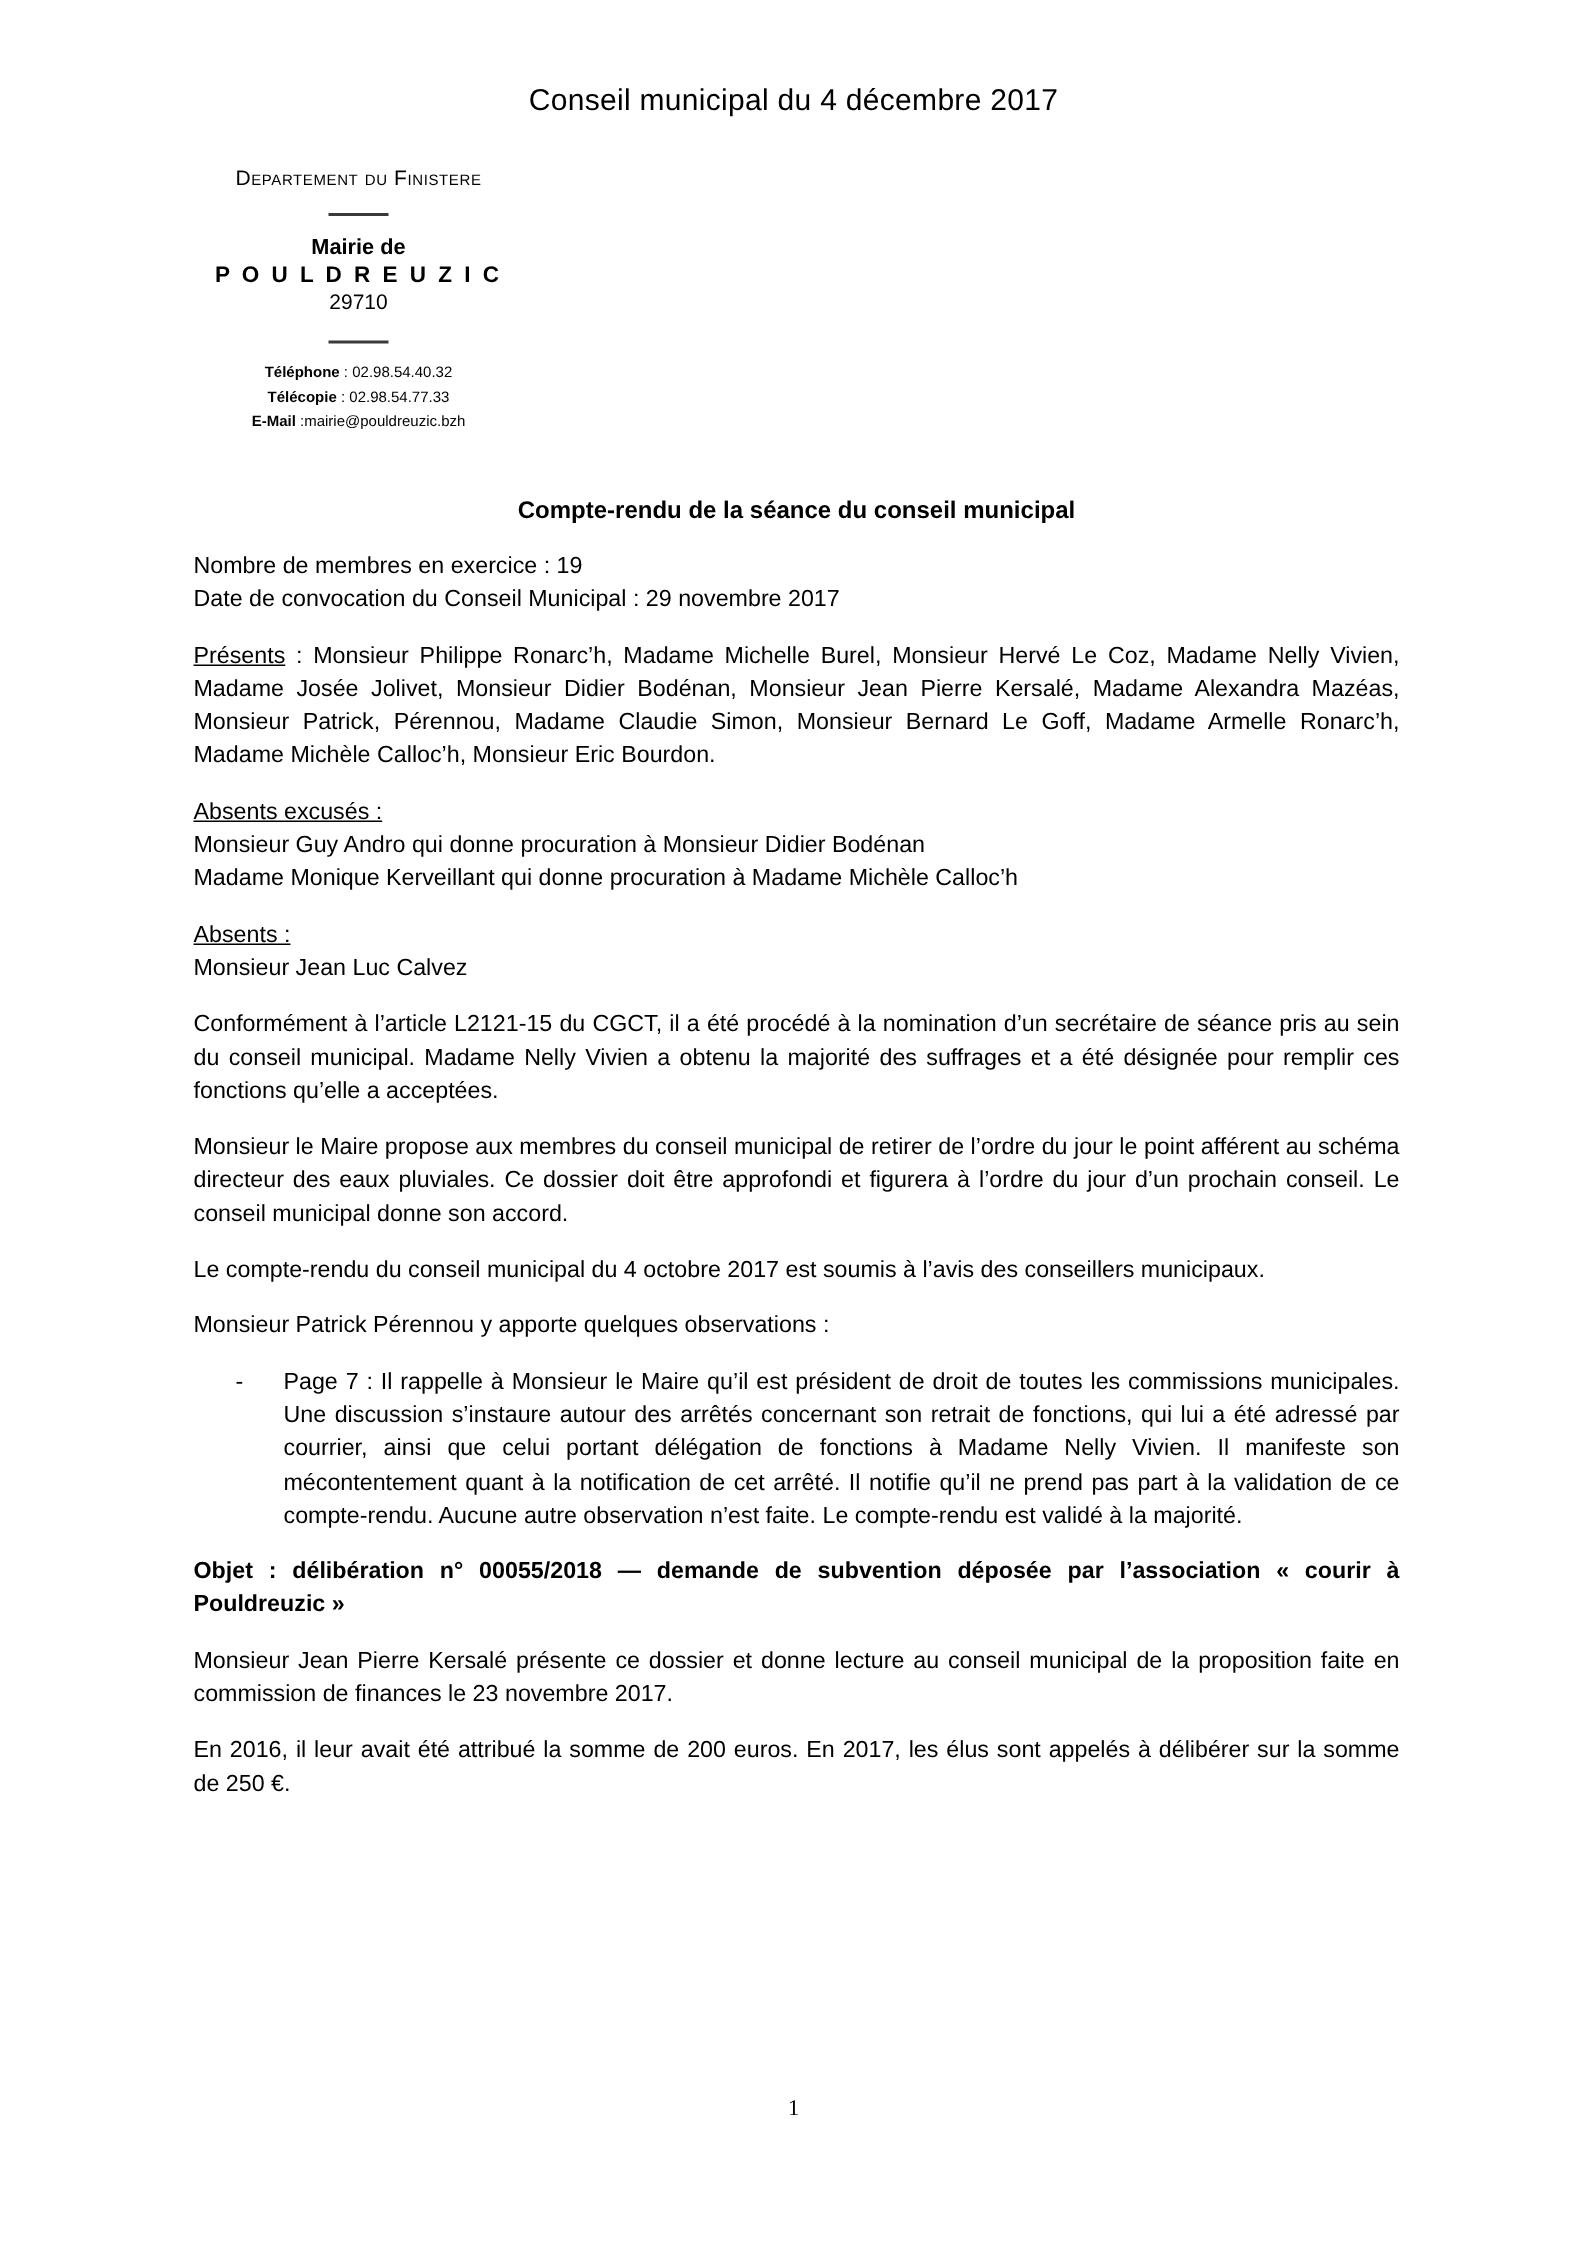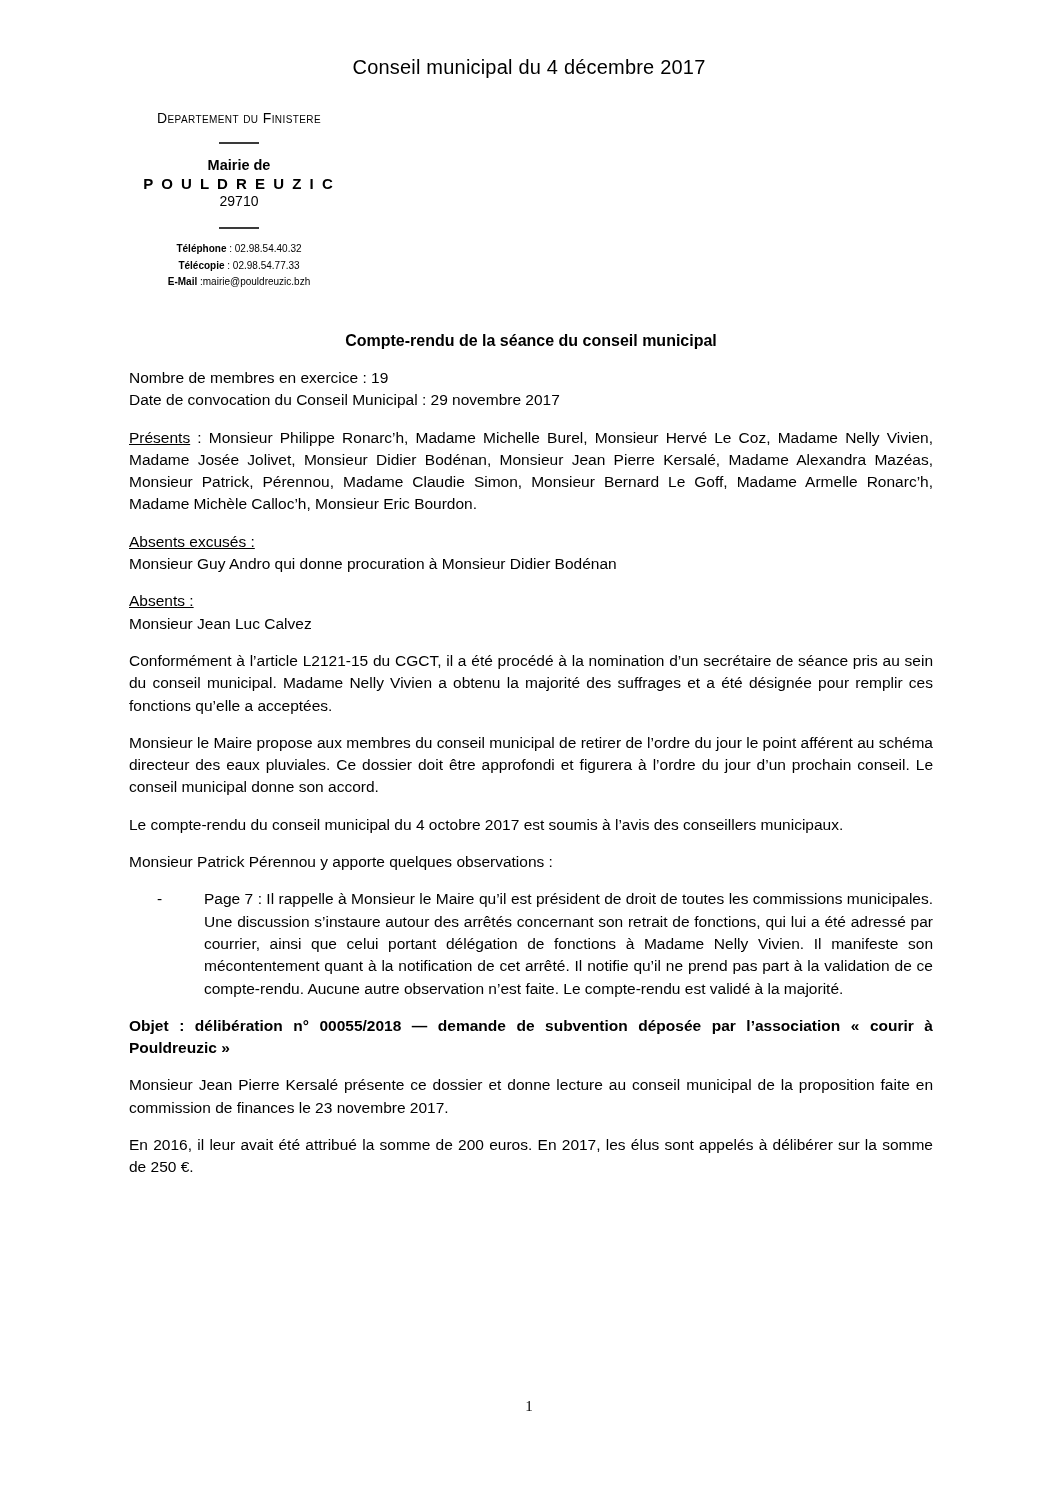--- a/index.html
+++ b/index.html
@@ -71,21 +71,21 @@
   .obs {
     display: flex;
     margin-top: 15px;
   }
   .obs-dash {
     flex: none;
     width: 32px;
     margin-left: 28px;
     text-align: left;
   }
-  .obs-text { flex: 1; text-align: justify; margin-left: 15px; }
+  .obs-text { flex: 1; text-align: justify; }
   .page-number {
     position: absolute;
     top: 1398px; left: 0;
     width: 100%;
     text-align: center;
     font-size: 15px;
     font-family: "Liberation Serif", serif;
   }
 </style>
 </head>
@@ -112,20 +112,21 @@
 
 
     <p>Nombre de membres en exercice : 19</p>
     <p class="cont">Date de convocation du Conseil Municipal : 29 novembre 2017</p>
 
     <p><span class="u">Présents</span><span> : Monsieur Philippe Ronarc’h, Madame Michelle Burel, Monsieur Hervé Le Coz, Madame Nelly Vivien, Madame Josée Jolivet, Monsieur Didier Bodénan, Monsieur Jean Pierre Kersalé, Madame Alexandra Mazéas, Monsieur Patrick, Pérennou, Madame Claudie Simon, Monsieur Bernard Le Goff, Madame Armelle Ronarc’h, Madame Michèle Calloc’h, Monsieur Eric Bourdon.</span></p>
 
     <div>
       <p class="u">Absents excusés :</p>
       <p class="cont">Monsieur Guy Andro qui donne procuration à Monsieur Didier Bodénan</p>
+      <p class="cont">Madame Monique Kerveillant qui donne procuration à Madame Michèle Calloc’h</p>
     </div>
 
     <div>
       <p class="u">Absents :</p>
       <p class="cont">Monsieur Jean Luc Calvez</p>
     </div>
 
     <p>Conformément à l’article L2121-15 du CGCT, il a été procédé à la nomination d’un secrétaire de séance pris au sein du conseil municipal. Madame Nelly Vivien a obtenu la majorité des suffrages et a été désignée pour remplir ces fonctions qu’elle a acceptées.</p>
 
     <p>Monsieur le Maire propose aux membres du conseil municipal de retirer de l’ordre du jour le point afférent au schéma directeur des eaux pluviales. Ce dossier doit être approfondi et figurera à l’ordre du jour d’un prochain conseil. Le conseil municipal donne son accord.</p>

